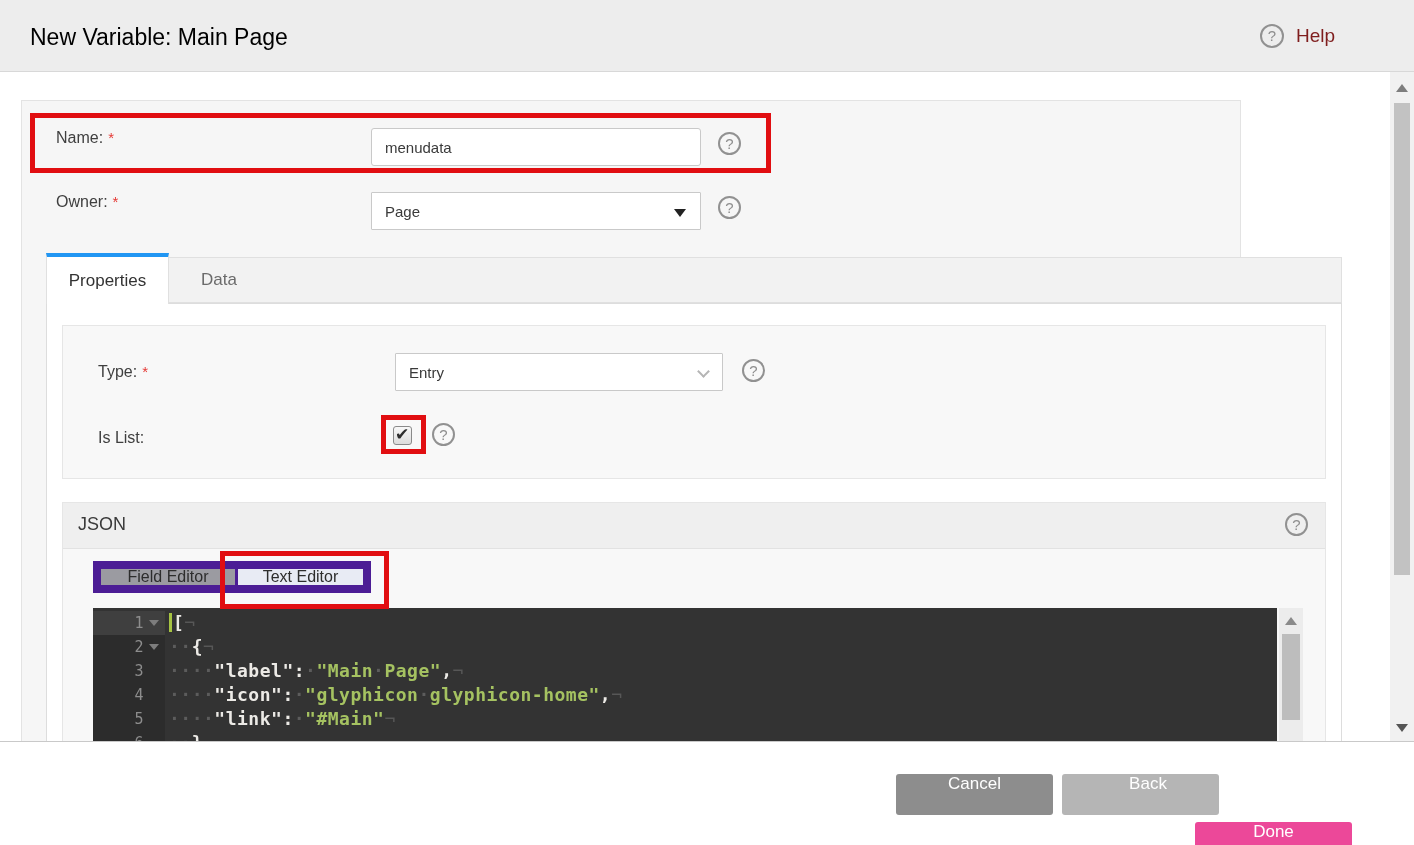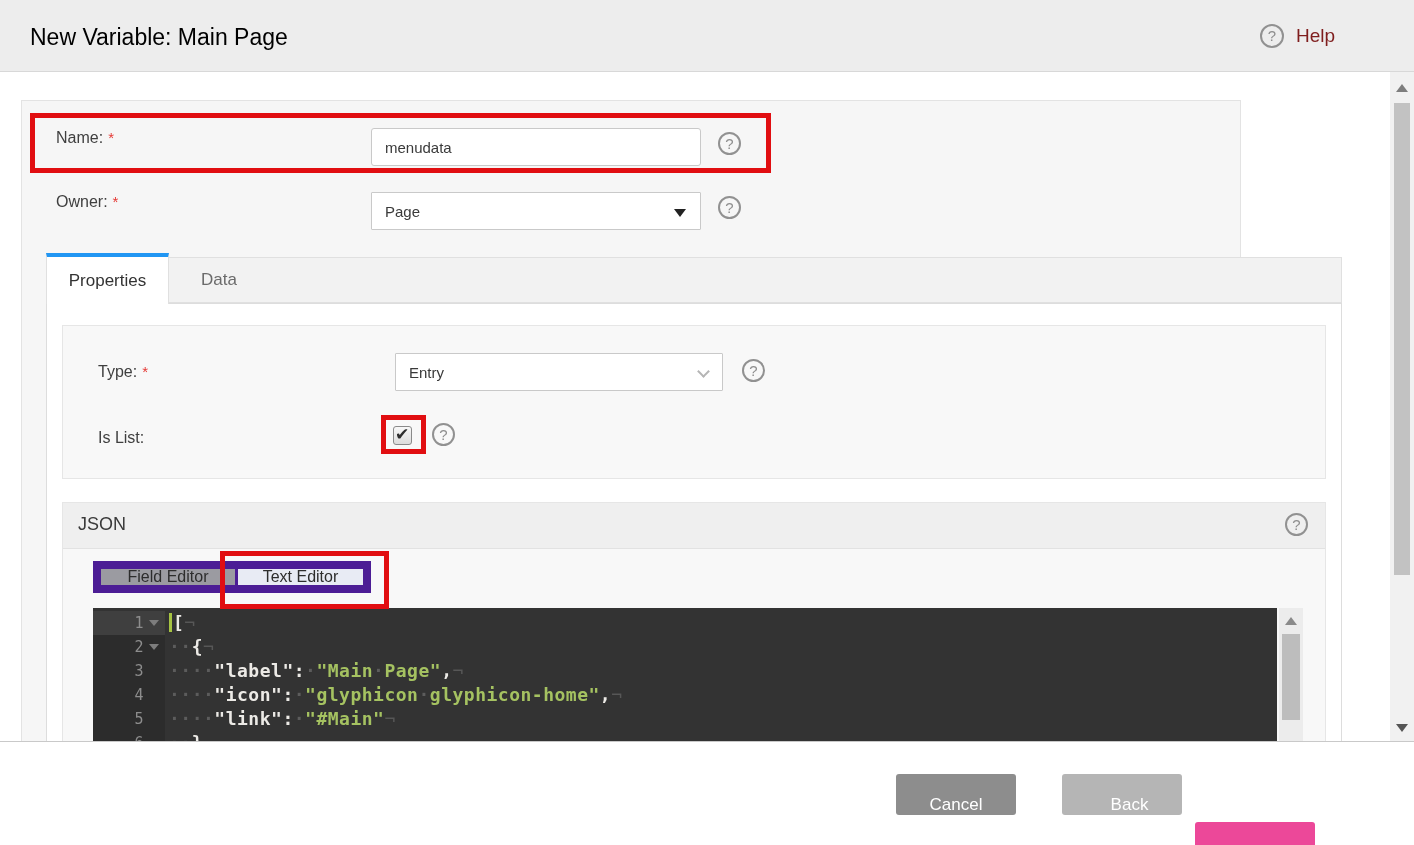--- a/index.html
+++ b/index.html
@@ -118,23 +118,23 @@
                  border-left:6px solid transparent; border-right:6px solid transparent; border-top:8px solid #8a8a8a; }
 
   
   .vscrollbar { position:absolute; right:0; top:0; width:24px; height:670px; background:#f1f1f1; }
   .vscrollbar .sb-tri-up { left:6px; top:12px; border-bottom-color:#7e7e7e; }
   .vscrollbar .sb-tri-down { left:6px; bottom:10px; border-top-color:#555; }
   .v-thumb { position:absolute; left:4px; top:31px; width:16px; height:472px; background:#c2c2c2; }
 
   
   .footer { position:absolute; left:0; top:743px; width:1414px; height:102px; background:#fff; }
-  .fbtn { position:absolute; top:31px; width:120px; height:41px; border:none; border-radius:3px;
+  .fbtn { position:absolute; top:31px; width:157px; height:41px; border:none; border-radius:3px;
           color:#fff; font-size:17px; font-family:"Liberation Sans",sans-serif; cursor:pointer;
-          display:flex; align-items:flex-end; justify-content:center; }
+          display:flex; align-items:flex-start; justify-content:center; }
   .btn-cancel { left:896px; background:#8d8d8d; }
   .btn-back   { left:1062px; background:#b5b5b5;padding-left:15px; }
   .btn-done   { left:1195px; background:#ec4899;margin-top:48px; }
 </style>
 </head>
 <body>
 
 <div class="stage">
 
   <header class="topbar">

